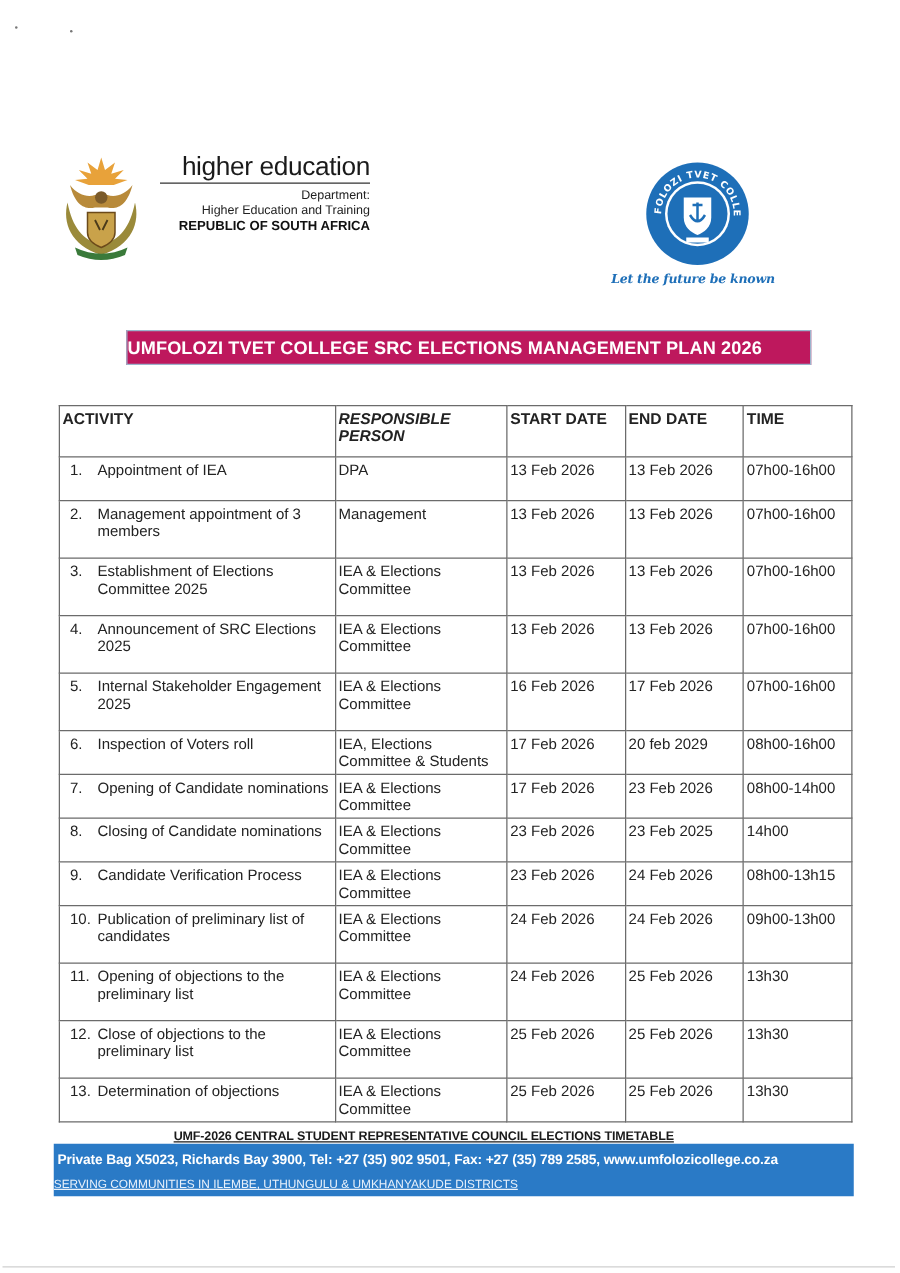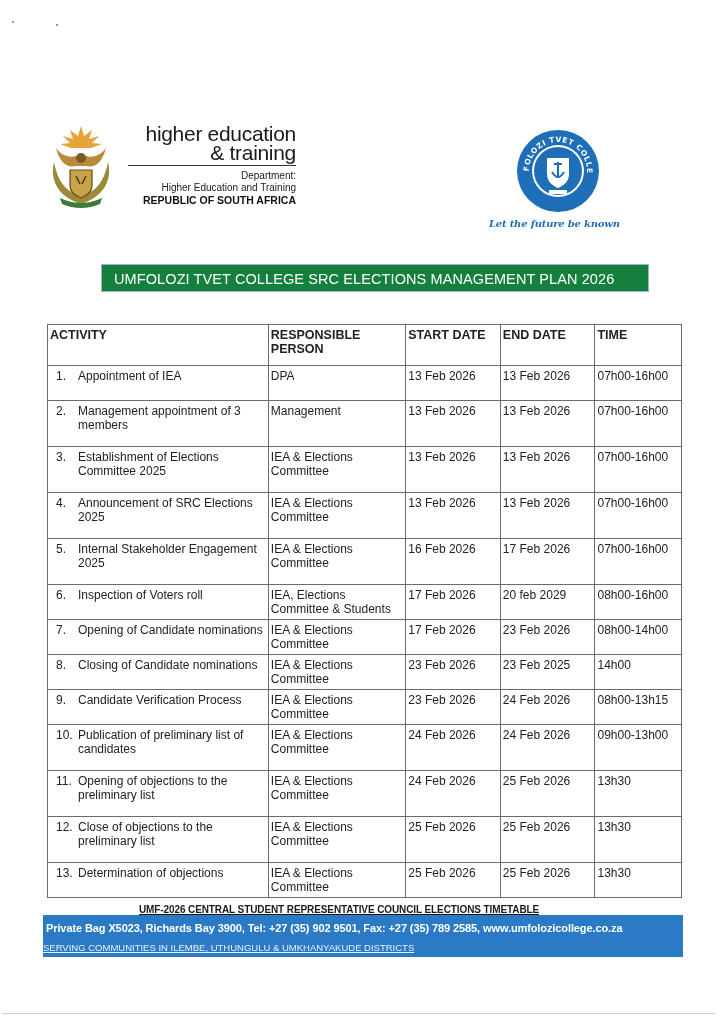--- a/index.html
+++ b/index.html
@@ -18,29 +18,29 @@
     .dhet-dept { font-size: 10px; line-height: 12px; color: #222; padding-left: 16px; }
     .dhet-rsa { font-size: 10.5px; line-height: 12px; font-weight: bold; color: #111; }
 
     
     .college { position: absolute; left: 508px; top: 128px; width: 100px; text-align: center; }
     .seal { width: 86px; height: 86px; }
     .motto { position: absolute; left: 489px; top: 218px; font-family: "DejaVu Serif", serif; font-style: italic;
              font-weight: bold; font-size: 10px; color: #1e6fb8; white-space: nowrap; letter-spacing: -0.2px; }
 
     
-    .banner { position: absolute; left: 101px; top: 264px; width: 548px; height: 28px; background: #15803d;
-              color: #fff; font-weight: normal; font-size: 14.5px; line-height: 28px; padding-left: 12px; box-sizing: border-box;
+    .banner { position: absolute; left: 101px; top: 264px; width: 548px; height: 28px; background: #be185d;
+              color: #fff; font-weight: bold; font-size: 14.5px; line-height: 28px; box-sizing: border-box;
               letter-spacing: 0.1px; border: 1px solid #9bb4cc; }
 
     
     table.plan { position: absolute; left: 47px; top: 324px; border-collapse: collapse; width: 635px; font-size: 12px; }
     table.plan td, table.plan th { border: 1px solid #6b6b6b; vertical-align: top; padding: 3px 2px 0 2px; color: #222; }
     table.plan th { font-weight: bold; text-align: left; font-size: 12.5px; line-height: 14px; }
-    .c1 { width: 212px; } .c2 { width: 130px; } .c3 { width: 88px; } .c4 { width: 88px; } .c5 { width: 80px; }
+    .c1 { width: 212px; } .c2 { width: 130px; font-style: italic; } .c3 { width: 88px; } .c4 { width: 88px; } .c5 { width: 80px; }
     th.h1 { padding-left: 9px; } th.h3, th.h4 { padding-left: 7px; } th.h5 { padding-left: 6px; }
     td.act { padding-left: 3px; }
     .act-wrap { display: flex; line-height: 14px; }
     .act-wrap .n { flex: 0 0 auto; width: 22px; padding-left: 6px; }
     .act-wrap .t { flex: 1; }
     td.resp { line-height: 14px; padding-left: 1px; }
     td.date { line-height: 14px; padding-left: 1px; }
     td.time { line-height: 14px; padding-left: 1px; }
 
     
@@ -65,21 +65,20 @@
       <path d="M10 26 C14 42 22 46 30 44 L40 44 C48 46 56 42 60 26 C54 34 46 36 40 34 L30 34 C24 36 16 34 10 26 Z" fill="#b88a3a"></path>
       <circle cx="35" cy="36" r="5" fill="#7a5a2a"></circle>
       <path d="M8 40 C4 56 10 74 35 82 C60 74 66 56 62 40 C58 60 50 70 35 74 C20 70 12 60 8 40 Z" fill="#9a8a3a"></path>
       <path d="M24 48 L46 48 L46 64 C46 70 40 74 35 76 C30 74 24 70 24 64 Z" fill="#c9a24a" stroke="#6b4a1a" stroke-width="1.2"></path>
       <path d="M30 54 L34 62 M40 54 L36 62" stroke="#4a3a1a" stroke-width="1.5"></path>
       <path d="M14 76 Q35 86 56 76 L54 82 Q35 90 16 82 Z" fill="#3a7a3a"></path>
     </g>
   </svg>
   <div class="dhet-text">
     <div class="dhet-title">higher education</div>
-    <div class="dhet-title">&amp; training</div>
     <div class="dhet-rule"></div>
     <div class="dhet-dept">Department:</div>
     <div class="dhet-dept">Higher Education and Training</div>
     <div class="dhet-rsa">REPUBLIC OF SOUTH AFRICA</div>
   </div>
 </div>
 
 <div class="college">
   <svg class="seal" viewBox="0 0 86 86">
     <defs>

